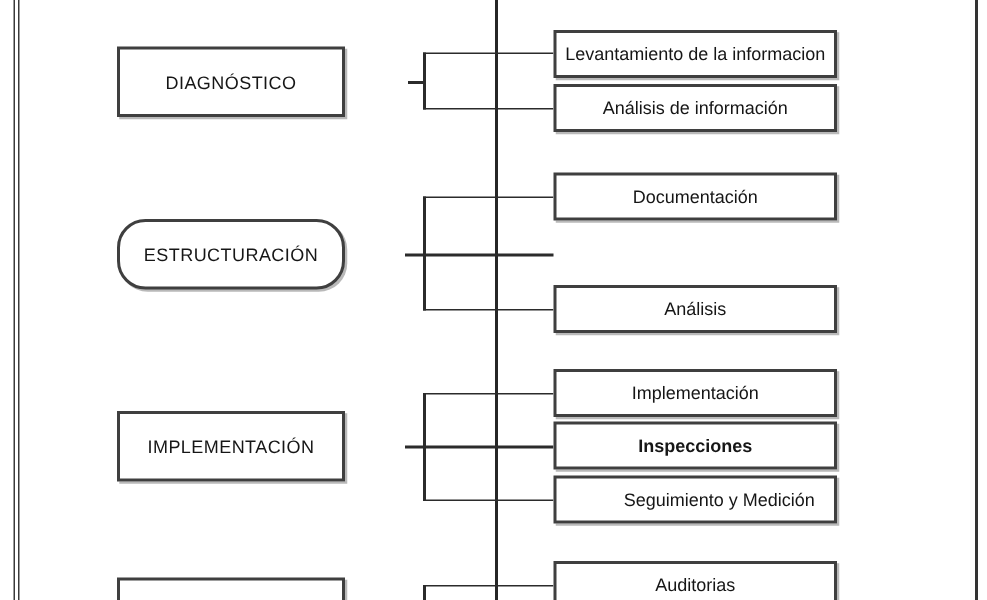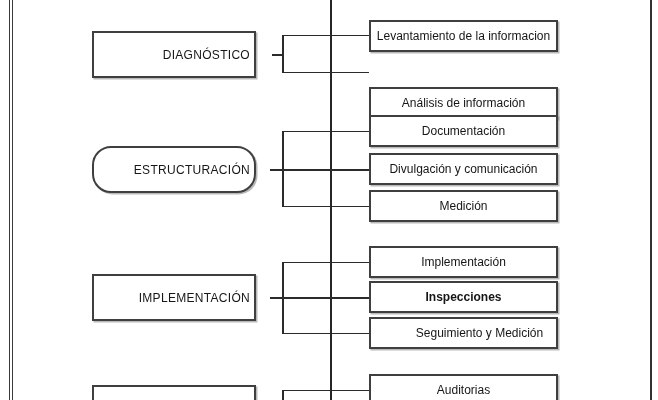--- a/index.html
+++ b/index.html
@@ -15,21 +15,21 @@
   .box{
     position:absolute;
     box-sizing:border-box;
     background:#ffffff;
     border:2px solid #3f3f3f;
     box-shadow:1.5px 1.5px 0 rgba(128,128,128,.55);
     display:flex;align-items:center;justify-content:center;
     text-align:center;
     padding:0 4px;
   }
-  .phase-box{left:92px;width:164px;height:47px;font-size:12px;letter-spacing:.3px;justify-content:flex-end;}
+  .phase-box{left:78px;width:152px;height:47px;font-size:12px;letter-spacing:.3px;}
   .activity-box{left:369px;width:189px;height:32px;font-size:12px;}
 </style>
 </head>
 <body>
 
 <div id="canvas">
 
   <div class="vline" style="left:9px;top:0;width:1px;height:400px;background:#3a3a3a;"></div>
   <div class="vline" style="left:12px;top:0;width:1px;height:400px;background:#3a3a3a;"></div>
   <div class="vline" style="left:650px;top:0;width:1.5px;height:400px;background:#333;"></div>
@@ -40,40 +40,37 @@
   <div class="vline" style="left:282px;top:35px;width:2px;height:38px;"></div>
   <div class="hline" style="left:282px;top:34.5px;width:87px;height:1.5px;"></div>
   <div class="hline" style="left:282px;top:71.5px;width:87px;height:1.5px;"></div>
 
   <div class="box phase-box" style="top:31px;">
     <span>DIAGNÓSTICO</span>
   </div>
   <div class="box activity-box" style="top:20px;">
     <span>Levantamiento de la informacion</span>
   </div>
-  <div class="box activity-box" style="top:56px;margin-top:31px;">
+  <div class="box activity-box" style="top:56px;">
     <span>Análisis de información</span>
   </div>
 
   <div class="vline" style="left:282px;top:131px;width:2px;height:76px;"></div>
   <div class="hline" style="left:282px;top:130.5px;width:87px;height:1.5px;"></div>
   <div class="hline" style="left:270px;top:168.5px;width:99px;height:2px;"></div>
   <div class="hline" style="left:282px;top:205.5px;width:87px;height:1.5px;"></div>
 
   <div class="box phase-box" style="top:146px;border-radius:19px;">
     <span>ESTRUCTURACIÓN</span>
   </div>
   <div class="box activity-box" style="top:115px;">
     <span>Documentación</span>
   </div>
-  <div class="box activity-box" style="top:153px;">
-    <span>Divulgación y comunicación</span>
-  </div>
   <div class="box activity-box" style="top:190px;">
-    <span>Medición</span>
+    <span>Análisis</span>
   </div>
 
   <div class="vline" style="left:282px;top:262px;width:2px;height:72px;"></div>
   <div class="hline" style="left:282px;top:261.5px;width:87px;height:1.5px;"></div>
   <div class="hline" style="left:270px;top:296.5px;width:99px;height:2px;"></div>
   <div class="hline" style="left:282px;top:332.5px;width:87px;height:1.5px;"></div>
 
   <div class="box phase-box" style="top:274px;">
     <span>IMPLEMENTACIÓN</span>
   </div>

